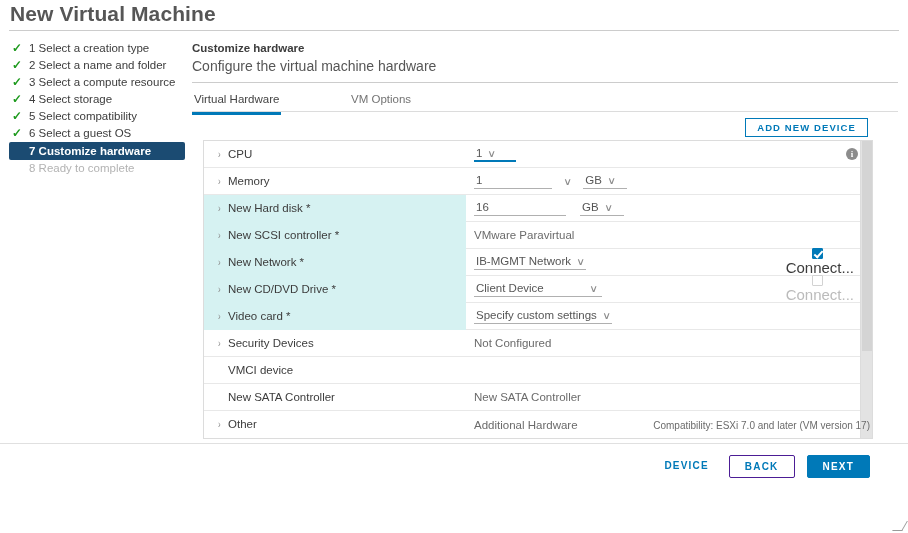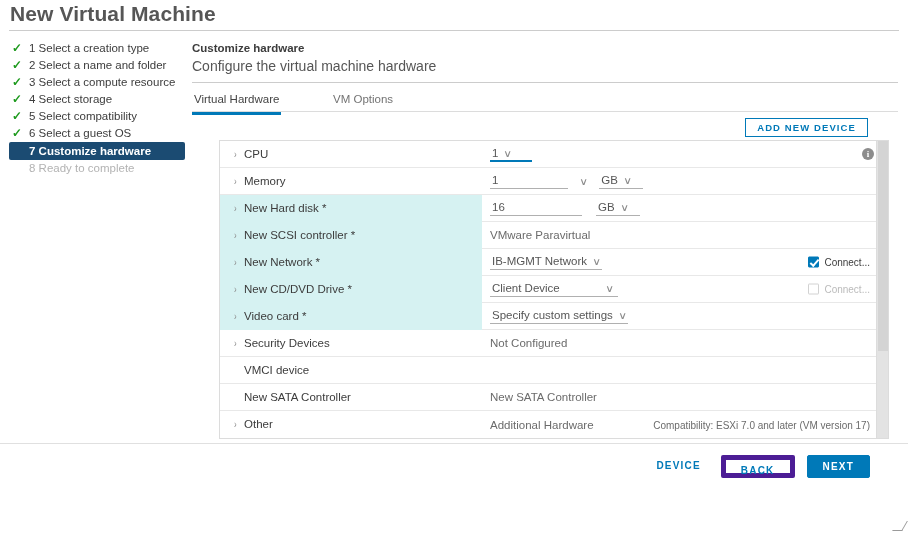--- a/index.html
+++ b/index.html
@@ -146,21 +146,20 @@
     white-space: nowrap;
   }
 
   
   .hw-wrap {
     position: absolute;
     left: 11px; top: 100px;
     width: 670px;
     border: 1px solid #dcdcdc;
     background: #ffffff;
-    margin-left: 16px;
   }
   .hw-scrollarea {
     position: relative;
     width: 668px;
   }
   .hw-row {
     position: relative;
     display: flex;
     align-items: center;
     height: 27px;
@@ -243,23 +242,24 @@
     font-family: "Liberation Serif", serif;
     cursor: pointer;
   }
 
   .connect-box {
     position: absolute;
     right: 18px; top: 50%;
     transform: translateY(-50%);
     display: flex;
     align-items: center;
-    font-size: 10px;
+    font-size: 15px;
     color: #3c3c3c;
     white-space: nowrap;
+    flex-direction: column;
   }
   .connect-box.disabled { color: #bbbbbb; }
   .cb {
     width: 11px; height: 11px;
     border: 1px solid #9a9a9a;
     border-radius: 1px;
     margin-right: 5px;
     background: #ffffff;
     position: relative;
     flex: 0 0 11px;
@@ -328,21 +328,21 @@
     white-space: nowrap;
     margin-left: 12px;
   }
   .btn.link {
     border: none;
     background: transparent;
     color: #0079b8;
     padding: 0 8px;
   }
   .btn.outline {
-    border: 5px solid #4c1d95;
+    border: 1px solid #4c1d95;
     background: #ffffff;
     color: #0079b8;
   }
   .btn.primary {
     border: 1px solid #0079b8;
     background: #0079b8;
     color: #ffffff;
   }
   .resize-handle {
     position: absolute;
@@ -384,21 +384,21 @@
       <div class="step pending"><span>8 Ready to complete</span></div>
     </div>
 
   <div class="panel">
     <div class="panel-heading">Customize hardware</div>
     <div class="panel-sub">Configure the virtual machine hardware</div>
     <div class="panel-rule"></div>
 
     <div class="tabs" id="tabs-row">
         <div class="tab active" style="left: 0px;">Virtual Hardware</div>
-        <div class="tab" style="left: 139px; text-align: center;">VM Options</div>
+        <div class="tab" style="left: 157px; text-align: center;">VM Options</div>
       </div>
     <div class="tab-underline"></div>
 
     <div class="add-device-btn">ADD NEW DEVICE</div>
 
     <div class="hw-wrap">
       <div class="hw-scrollarea" id="hw-rows">
           <div class="hw-row">
             <div class="hw-label"><span class="caret">›</span><span>CPU</span></div>
             <div class="hw-value">

